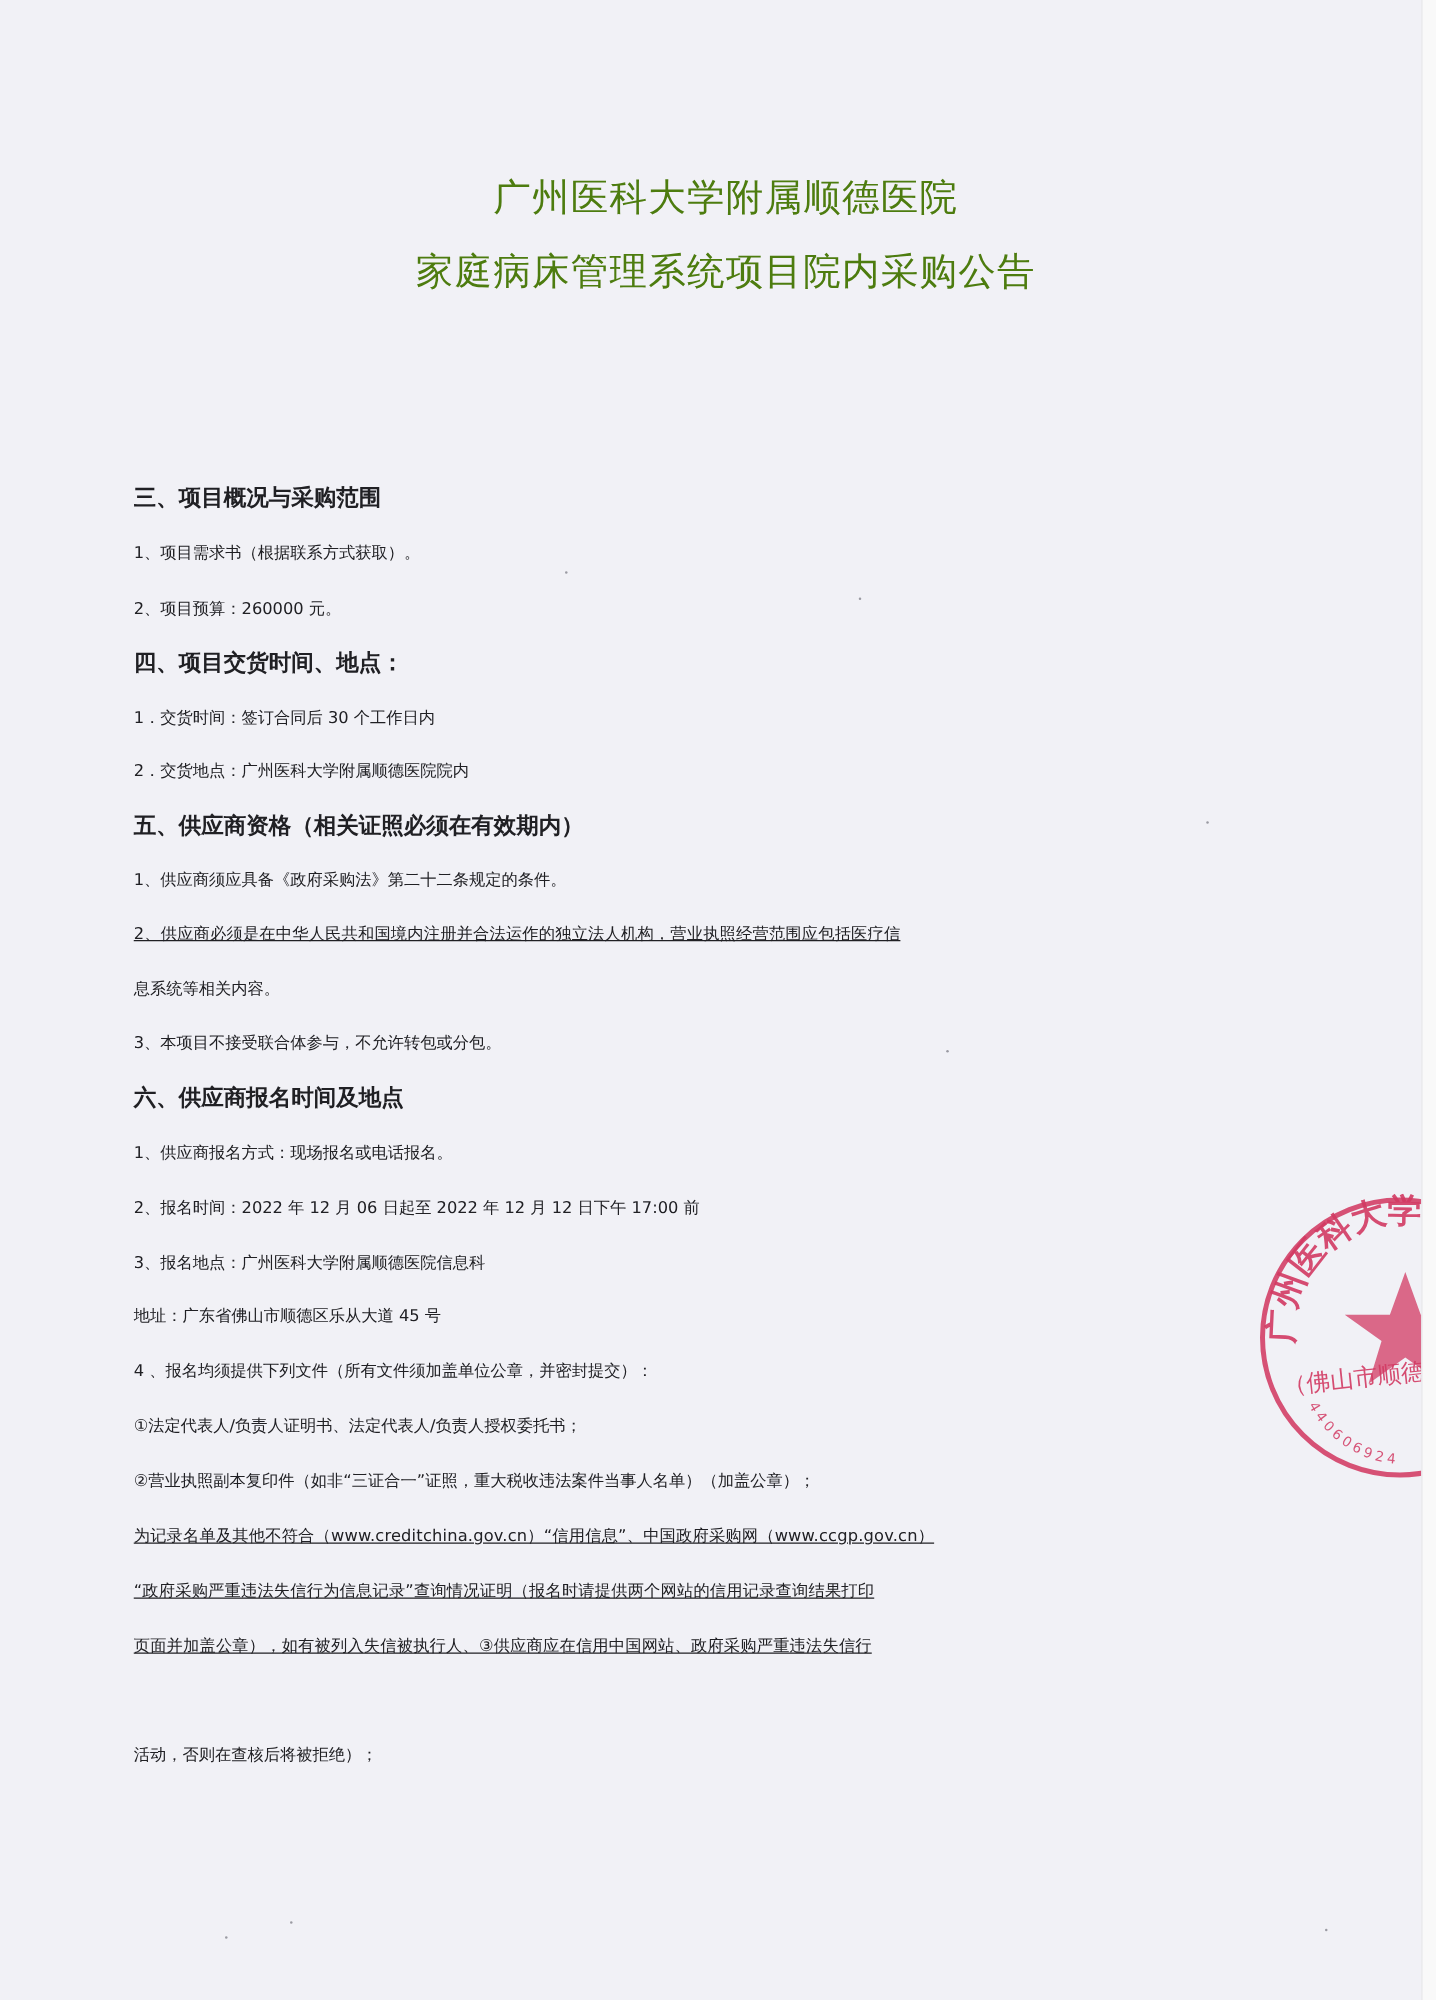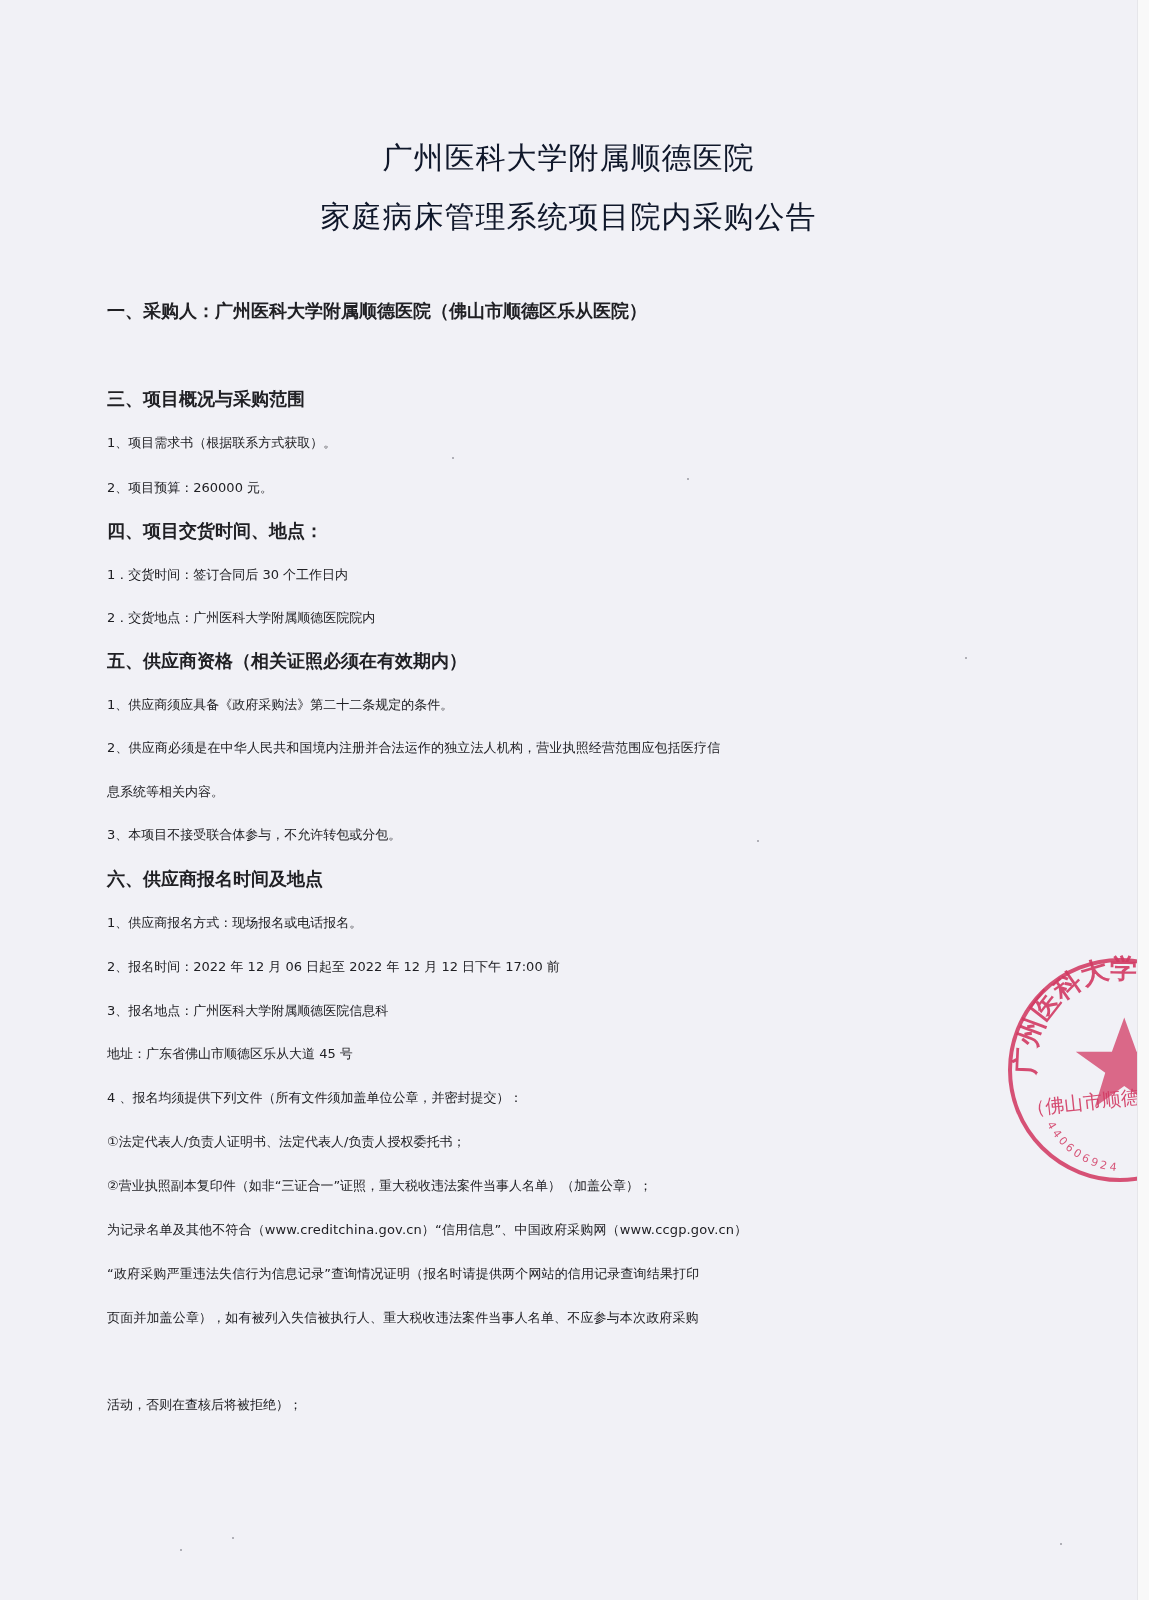--- a/index.html
+++ b/index.html
@@ -27,45 +27,46 @@
       position: absolute;
       left: 1137px;
       top: 0;
       width: 12px;
       height: 1600px;
       background: #f9f9f9;
       border-left: 1px solid #e6e6ea;
     }
     .title {
       position: absolute;
-      left: 0;
+      left: 12px;
       width: 1137px;
       text-align: center;
       font-size: 30px;
       letter-spacing: 1px;
-      color: #0f172a;
+      color: #4d7c0f;
       white-space: nowrap;
     }
     .title.t1 { top: 138px; }
     .title.t2 { top: 197px; }
     .line {
       position: absolute;
       left: 107px;
       font-size: 13px;
       line-height: 24px;
       white-space: nowrap;
       color: #202024;
     }
     .line.bold {
       font-weight: bold;
       font-size: 18px;
     }
     .line.full {
       width: 915px;
       letter-spacing: 0.15px;
+      text-decoration: underline;
     }
     .seal {
       position: absolute;
       left: 1005px;
       top: 955px;
       width: 230px;
       height: 230px;
     }
     .speck {
       position: absolute;
@@ -76,21 +77,20 @@
     }
   </style>
 </head>
 <body>
 
 <div class="page">
 
   <div class="title t1">广州医科大学附属顺德医院</div>
   <div class="title t2">家庭病床管理系统项目院内采购公告</div>
 
-  <div class="line bold" style="top:299px">一、采购人：广州医科大学附属顺德医院（佛山市顺德区乐从医院）</div>
   <div class="line bold" style="top:387px">三、项目概况与采购范围</div>
   <div class="line" style="top:431px">1、项目需求书（根据联系方式获取）。</div>
   <div class="line" style="top:476px">2、项目预算：260000 元。</div>
 
   <div class="line bold" style="top:519px">四、项目交货时间、地点：</div>
   <div class="line" style="top:563px">1．交货时间：签订合同后 30 个工作日内</div>
   <div class="line" style="top:606px">2．交货地点：广州医科大学附属顺德医院院内</div>
 
   <div class="line bold" style="top:649px">五、供应商资格（相关证照必须在有效期内）</div>
   <div class="line" style="top:693px">1、供应商须应具备《政府采购法》第二十二条规定的条件。</div>
@@ -101,21 +101,21 @@
   <div class="line bold" style="top:867px">六、供应商报名时间及地点</div>
   <div class="line" style="top:911px">1、供应商报名方式：现场报名或电话报名。</div>
   <div class="line" style="top:955px">2、报名时间：2022 年 12 月 06 日起至 2022 年 12 月 12 日下午 17:00 前</div>
   <div class="line" style="top:999px">3、报名地点：广州医科大学附属顺德医院信息科</div>
   <div class="line" style="top:1042px">地址：广东省佛山市顺德区乐从大道 45 号</div>
   <div class="line" style="top:1086px">4 、报名均须提供下列文件（所有文件须加盖单位公章，并密封提交）：</div>
   <div class="line" style="top:1130px">①法定代表人/负责人证明书、法定代表人/负责人授权委托书；</div>
   <div class="line" style="top:1174px">②营业执照副本复印件（如非“三证合一”证照，重大税收违法案件当事人名单）（加盖公章）；</div>
   <div class="line full" style="top:1218px">为记录名单及其他不符合（www.creditchina.gov.cn）“信用信息”、中国政府采购网（www.ccgp.gov.cn）</div>
   <div class="line full" style="top:1262px">“政府采购严重违法失信行为信息记录”查询情况证明（报名时请提供两个网站的信用记录查询结果打印</div>
-  <div class="line full" style="top:1306px">页面并加盖公章），如有被列入失信被执行人、重大税收违法案件当事人名单、不应参与本次政府采购</div>
+  <div class="line full" style="top:1306px">页面并加盖公章），如有被列入失信被执行人、③供应商应在信用中国网站、政府采购严重违法失信行</div>
   <div class="line" style="top:1393px">活动，否则在查核后将被拒绝）；</div>
 
   <span class="speck" style="left:687px;top:478px"></span>
   <span class="speck" style="left:757px;top:840px"></span>
   <span class="speck" style="left:452px;top:457px"></span>
   <span class="speck" style="left:965px;top:657px"></span>
   <span class="speck" style="left:232px;top:1537px"></span>
   <span class="speck" style="left:180px;top:1549px"></span>
   <span class="speck" style="left:1060px;top:1543px"></span>
 

